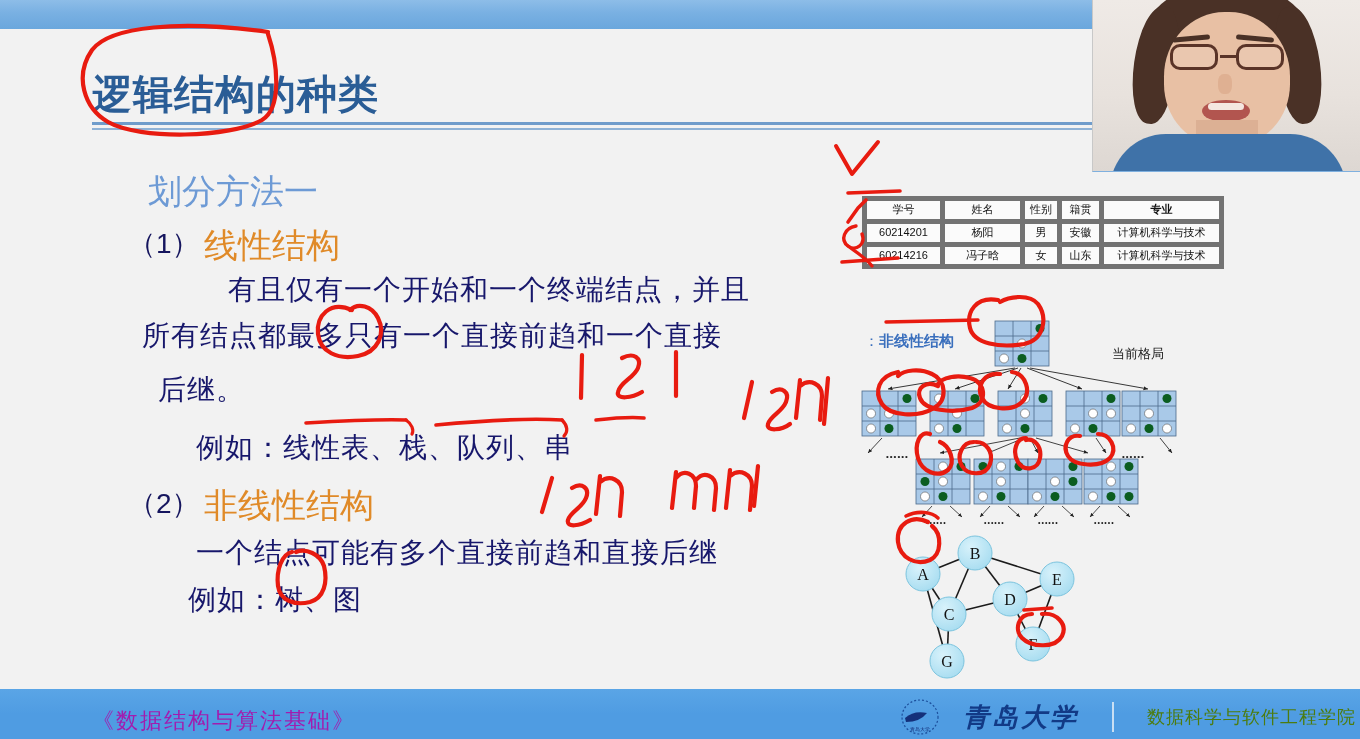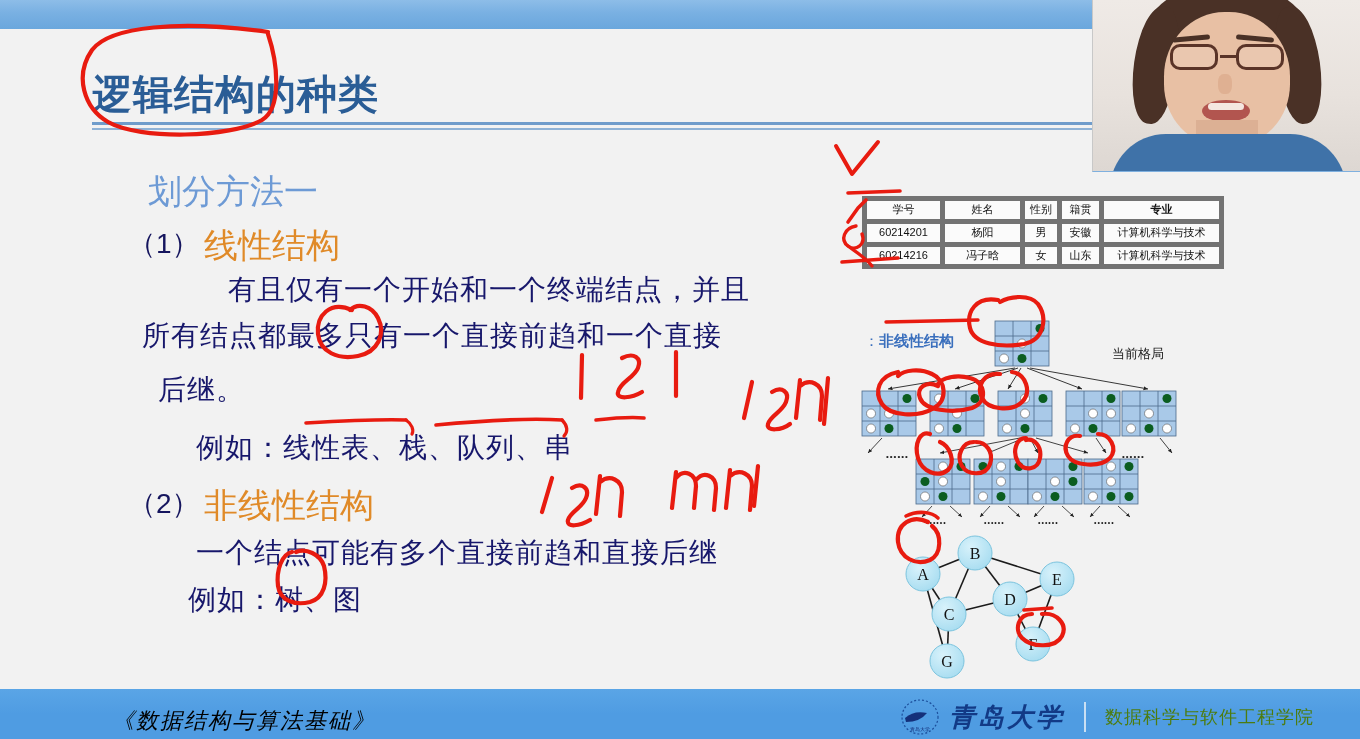--- a/index.html
+++ b/index.html
@@ -127,26 +127,26 @@
     background:#f4e7e0; border-radius:4px; }
   .cam-border{ position:absolute; inset:0; border-left:1px solid #c8c8c8;
     border-bottom:1px solid #7fb0df; }
 
   
   .bottom-bar{
     position:absolute; left:0; top:689px; width:1360px; height:50px;
     background:linear-gradient(180deg,#5aa5e6 0%,#4f9ce2 50%,#4f9ce2 100%);
   }
   .bottom-left{
-    position:absolute; left:112px; top:706px; font-size:22px;
-    color:#000000; font-family:"Liberation Serif", serif; font-style:italic;
+    position:absolute; left:92px; top:706px; font-size:22px;
+    color:#a21caf; font-family:"Liberation Serif", serif; 
     white-space:nowrap; letter-spacing:2px;
   }
   .logo-wrap{ position:absolute; left:900px; top:698px;
-    display:flex; align-items:center; gap:9px; }
+    display:flex; align-items:center; gap:23px; }
   .logo-seal{ width:40px; height:38px; position:relative; }
   .logo-name{ font-size:26px; color:#123a86;
     font-family:"Liberation Serif", serif; font-style:italic;
     font-weight:bold; letter-spacing:3px; white-space:nowrap;}
   .logo-div{ width:2px; height:30px; background:#c9dff3; margin:0 10px; }
   .logo-dept{ font-size:18px; color:#4d7c0f; white-space:nowrap;
     font-weight:normal; letter-spacing:1px;}
 
   
   .ink{ position:absolute; left:0; top:0; width:1360px; height:739px;

